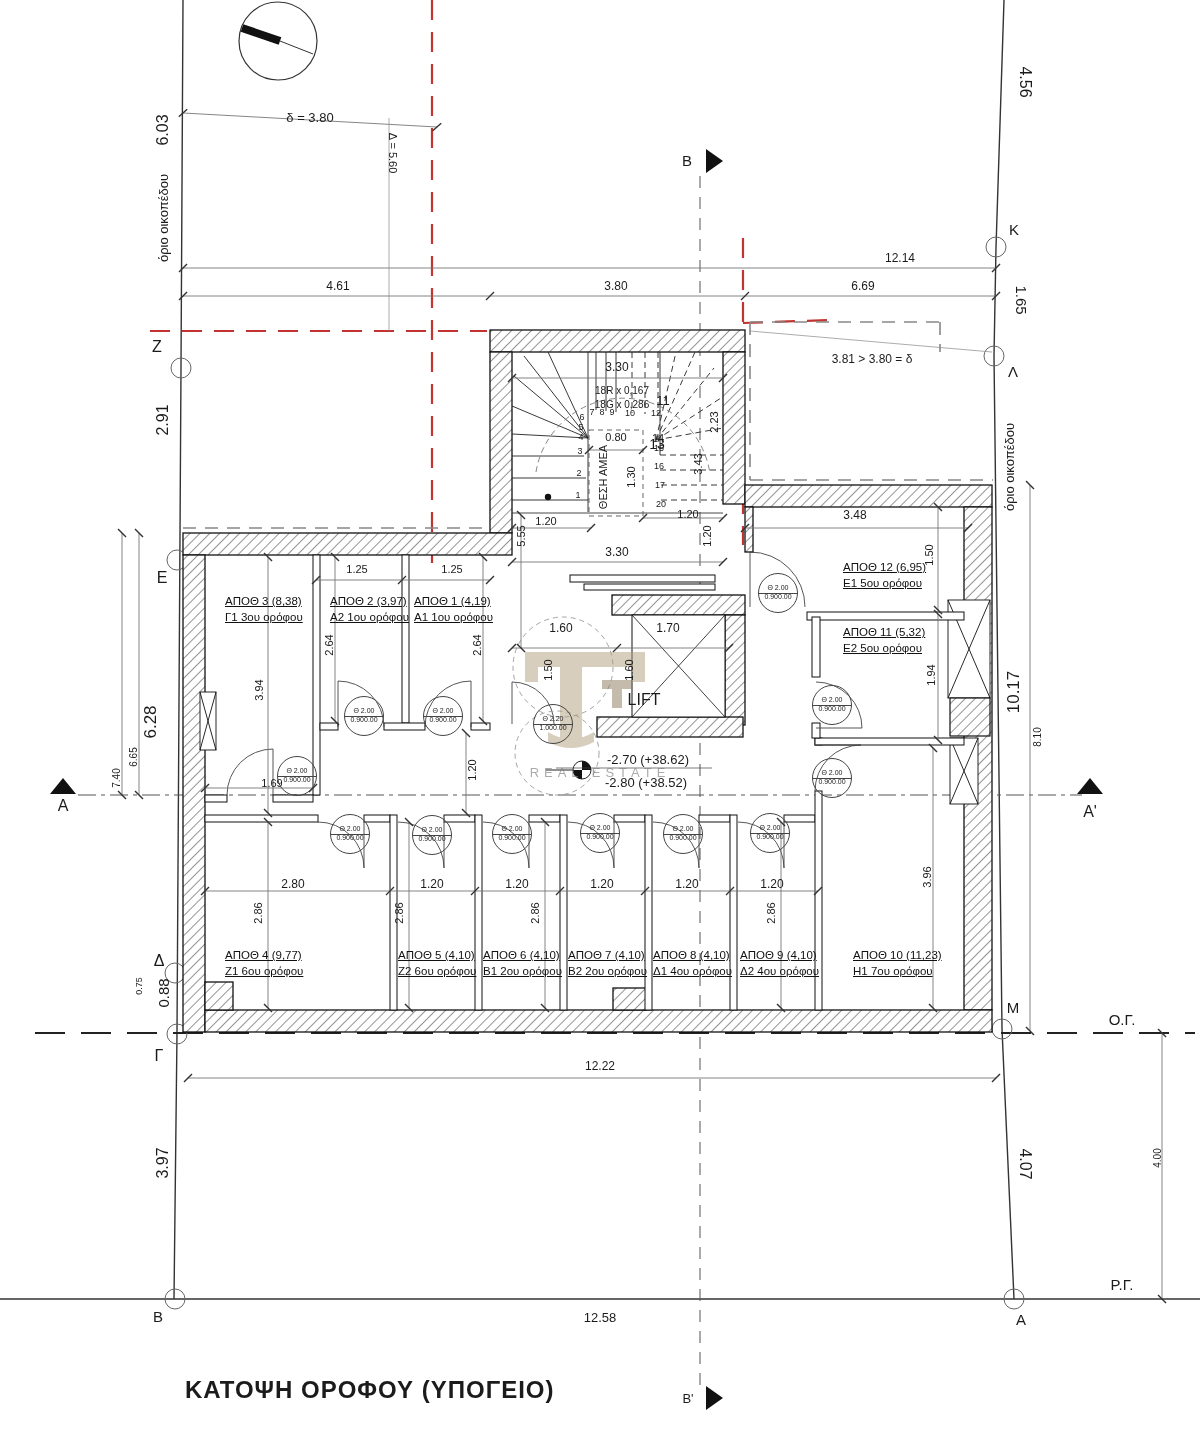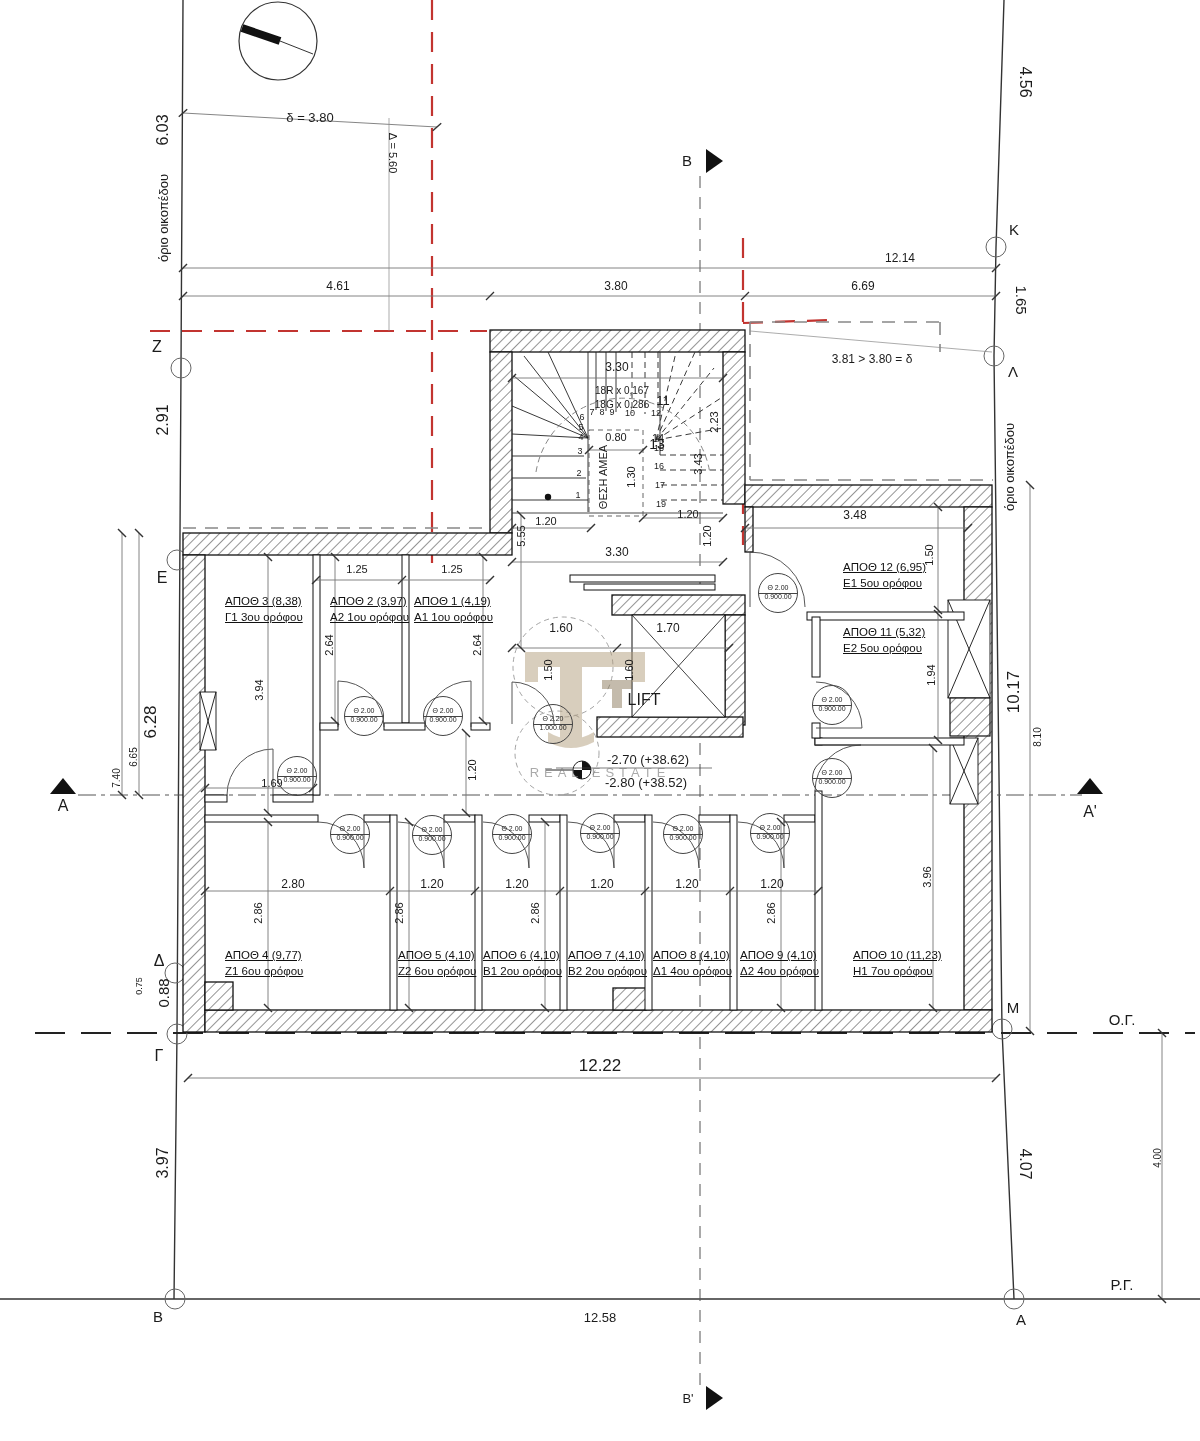--- a/index.html
+++ b/index.html
@@ -240,20 +240,21 @@
     <rect x="632" y="652" width="13" height="30" fill="#b39f7e"></rect>
     <rect x="560" y="652" width="22" height="88" fill="#b39f7e"></rect>
     <path d="M548,732 q23,14 46,0 l0,10 q-23,12 -46,0 Z" fill="#b39f7e"></path>
     <rect x="602" y="680" width="30" height="9" fill="#8a7a5c"></rect>
     <rect x="612" y="680" width="10" height="28" fill="#8a7a5c"></rect>
   </g>
 </svg>
 
 <div id="labels">
   <div class="wm2">REAL ESTATE</div>
+  <div class="title">ΚΑΤΟΨΗ ΟΡΟΦΟΥ (ΥΠΟΓΕΙΟ)</div>
 <div class="lbl" style="left: 163px; top: 130px; font-size: 16px; transform: translate(-50%, -50%) rotate(-90deg);">6.03</div>
       <div class="lbl" style="left: 163px; top: 218px; font-size: 13px; transform: translate(-50%, -50%) rotate(-90deg);">όριο οικοπέδου</div>
       <div class="lbl" style="left: 157px; top: 347px; font-size: 16px; transform: translate(-50%, -50%);">Ζ</div>
       <div class="lbl" style="left: 163px; top: 420px; font-size: 16px; transform: translate(-50%, -50%) rotate(-90deg);">2.91</div>
       <div class="lbl" style="left: 162px; top: 578px; font-size: 16px; transform: translate(-50%, -50%);">Ε</div>
       <div class="lbl" style="left: 151px; top: 722px; font-size: 17px; transform: translate(-50%, -50%) rotate(-90deg);">6.28</div>
       <div class="lbl" style="left: 133px; top: 757px; font-size: 10px; transform: translate(-50%, -50%) rotate(-90deg);">6.65</div>
       <div class="lbl" style="left: 116px; top: 778px; font-size: 10px; transform: translate(-50%, -50%) rotate(-90deg);">7.40</div>
       <div class="lbl" style="left: 63px; top: 806px; font-size: 16px; transform: translate(-50%, -50%);">Α</div>
       <div class="lbl" style="left: 159px; top: 961px; font-size: 16px; transform: translate(-50%, -50%);">Δ</div>
@@ -297,21 +298,21 @@
       <div class="lbl" style="left: 602px; top: 412px; font-size: 9px; transform: translate(-50%, -50%);">8</div>
       <div class="lbl" style="left: 612px; top: 412px; font-size: 9px; transform: translate(-50%, -50%);">9</div>
       <div class="lbl" style="left: 630px; top: 413px; font-size: 9px; transform: translate(-50%, -50%);">10</div>
       <div class="lbl" style="left: 643px; top: 400px; font-size: 13px; transform: translate(-50%, -50%); margin-left: 20px;">11</div>
       <div class="lbl" style="left: 656px; top: 413px; font-size: 9px; transform: translate(-50%, -50%);">12</div>
       <div class="lbl" style="left: 657px; top: 444px; font-size: 14px; transform: translate(-50%, -50%);">13</div>
       <div class="lbl" style="left: 658px; top: 438px; font-size: 11px; transform: translate(-50%, -50%);">14</div>
       <div class="lbl" style="left: 659px; top: 448px; font-size: 9px; transform: translate(-50%, -50%);">15</div>
       <div class="lbl" style="left: 659px; top: 466px; font-size: 9px; transform: translate(-50%, -50%);">16</div>
       <div class="lbl" style="left: 660px; top: 485px; font-size: 9px; transform: translate(-50%, -50%);">17</div>
-      <div class="lbl" style="left: 661px; top: 504px; font-size: 9px; transform: translate(-50%, -50%);">19</div>
+      <div class="lbl" style="left: 661px; top: 504px; font-size: 9px; transform: translate(-50%, -50%);">20</div>
       <div class="lbl" style="left: 616px; top: 437px; font-size: 11px; transform: translate(-50%, -50%);">0.80</div>
       <div class="lbl" style="left: 603px; top: 477px; font-size: 11px; transform: translate(-50%, -50%) rotate(-90deg);">ΘΕΣΗ ΑΜΕΑ</div>
       <div class="lbl" style="left: 631px; top: 477px; font-size: 11px; transform: translate(-50%, -50%) rotate(-90deg);">1.30</div>
       <div class="lbl" style="left: 714px; top: 422px; font-size: 11px; transform: translate(-50%, -50%) rotate(-90deg);">2.23</div>
       <div class="lbl" style="left: 698px; top: 464px; font-size: 11px; transform: translate(-50%, -50%) rotate(-90deg);">3.43</div>
       <div class="lbl" style="left: 546px; top: 521px; font-size: 11px; transform: translate(-50%, -50%);">1.20</div>
       <div class="lbl" style="left: 688px; top: 514px; font-size: 11px; transform: translate(-50%, -50%);">1.20</div>
       <div class="lbl" style="left: 521px; top: 536px; font-size: 11px; transform: translate(-50%, -50%) rotate(-90deg);">5.55</div>
       <div class="lbl" style="left: 707px; top: 536px; font-size: 11px; transform: translate(-50%, -50%) rotate(-90deg);">1.20</div>
       <div class="lbl" style="left: 617px; top: 552px; font-size: 12px; transform: translate(-50%, -50%);">3.30</div>
@@ -336,21 +337,21 @@
       <div class="lbl" style="left: 432px; top: 884px; font-size: 12px; transform: translate(-50%, -50%);">1.20</div>
       <div class="lbl" style="left: 517px; top: 884px; font-size: 12px; transform: translate(-50%, -50%);">1.20</div>
       <div class="lbl" style="left: 602px; top: 884px; font-size: 12px; transform: translate(-50%, -50%);">1.20</div>
       <div class="lbl" style="left: 687px; top: 884px; font-size: 12px; transform: translate(-50%, -50%);">1.20</div>
       <div class="lbl" style="left: 772px; top: 884px; font-size: 12px; transform: translate(-50%, -50%);">1.20</div>
       <div class="lbl" style="left: 258px; top: 913px; font-size: 11px; transform: translate(-50%, -50%) rotate(-90deg);">2.86</div>
       <div class="lbl" style="left: 399px; top: 913px; font-size: 11px; transform: translate(-50%, -50%) rotate(-90deg);">2.86</div>
       <div class="lbl" style="left: 535px; top: 913px; font-size: 11px; transform: translate(-50%, -50%) rotate(-90deg);">2.86</div>
       <div class="lbl" style="left: 771px; top: 913px; font-size: 11px; transform: translate(-50%, -50%) rotate(-90deg);">2.86</div>
       <div class="lbl" style="left: 927px; top: 877px; font-size: 11px; transform: translate(-50%, -50%) rotate(-90deg);">3.96</div>
-      <div class="lbl" style="left: 600px; top: 1066px; font-size: 17px; transform: translate(-50%, -50%);">12.22</div>
+      <div class="lbl" style="left: 600px; top: 1066px; font-size: 12px; transform: translate(-50%, -50%);">12.22</div>
       <div class="lbl" style="left: 600px; top: 1317px; font-size: 13px; transform: translate(-50%, -50%);">12.58</div>
       <div class="lbl" style="left: 688px; top: 1398px; font-size: 13px; transform: translate(-50%, -50%);">Β'</div>
       <div class="room" style="left: 225px; top: 594px;">
         <div>ΑΠΟΘ 3 (8,38)</div>
         <div>Γ1 3ου ορόφου</div>
       </div>
       <div class="room" style="left: 330px; top: 594px;">
         <div>ΑΠΟΘ 2 (3,97)</div>
         <div>Α2 1ου ορόφου</div>
       </div>

